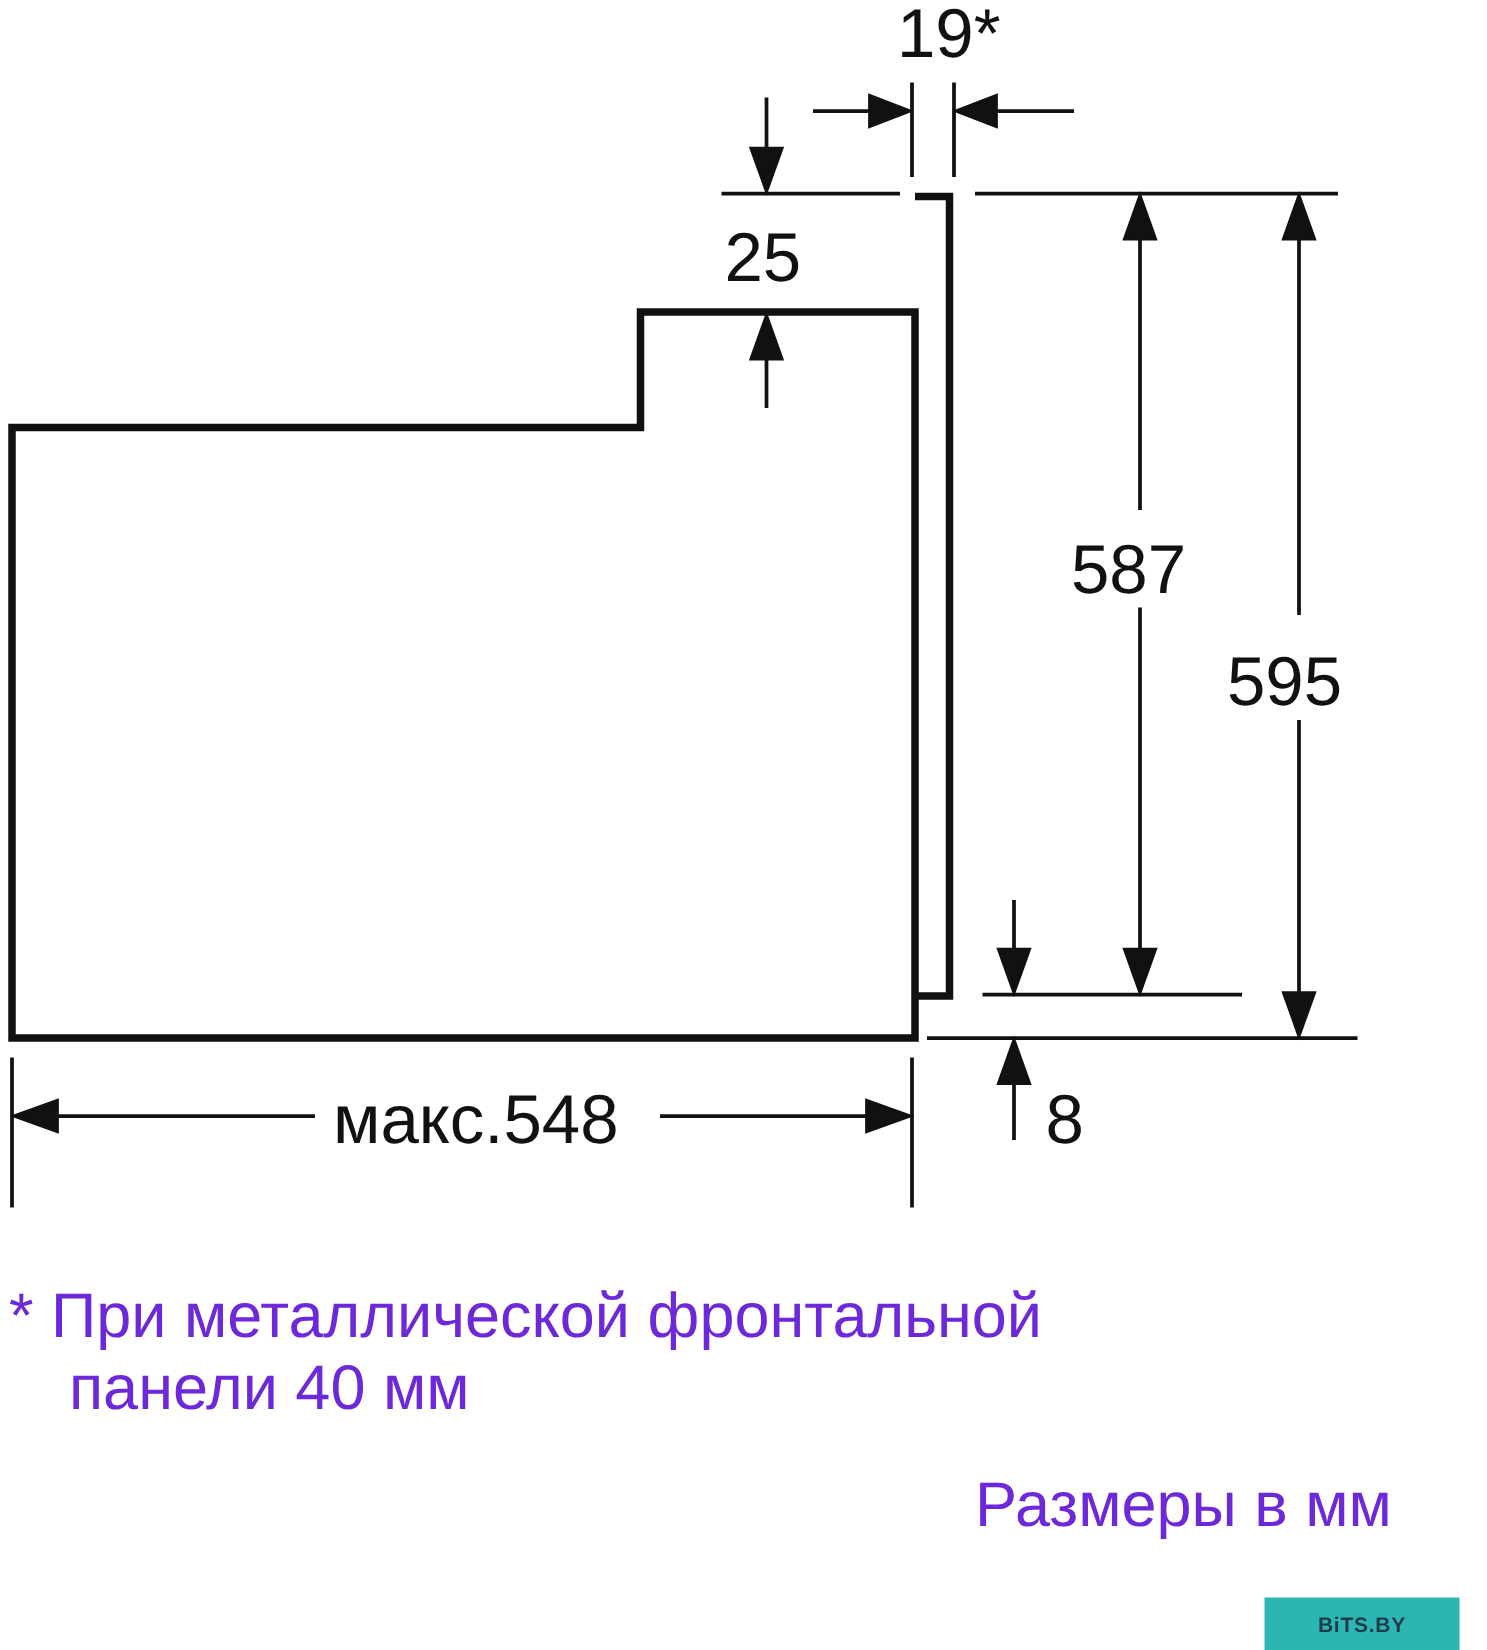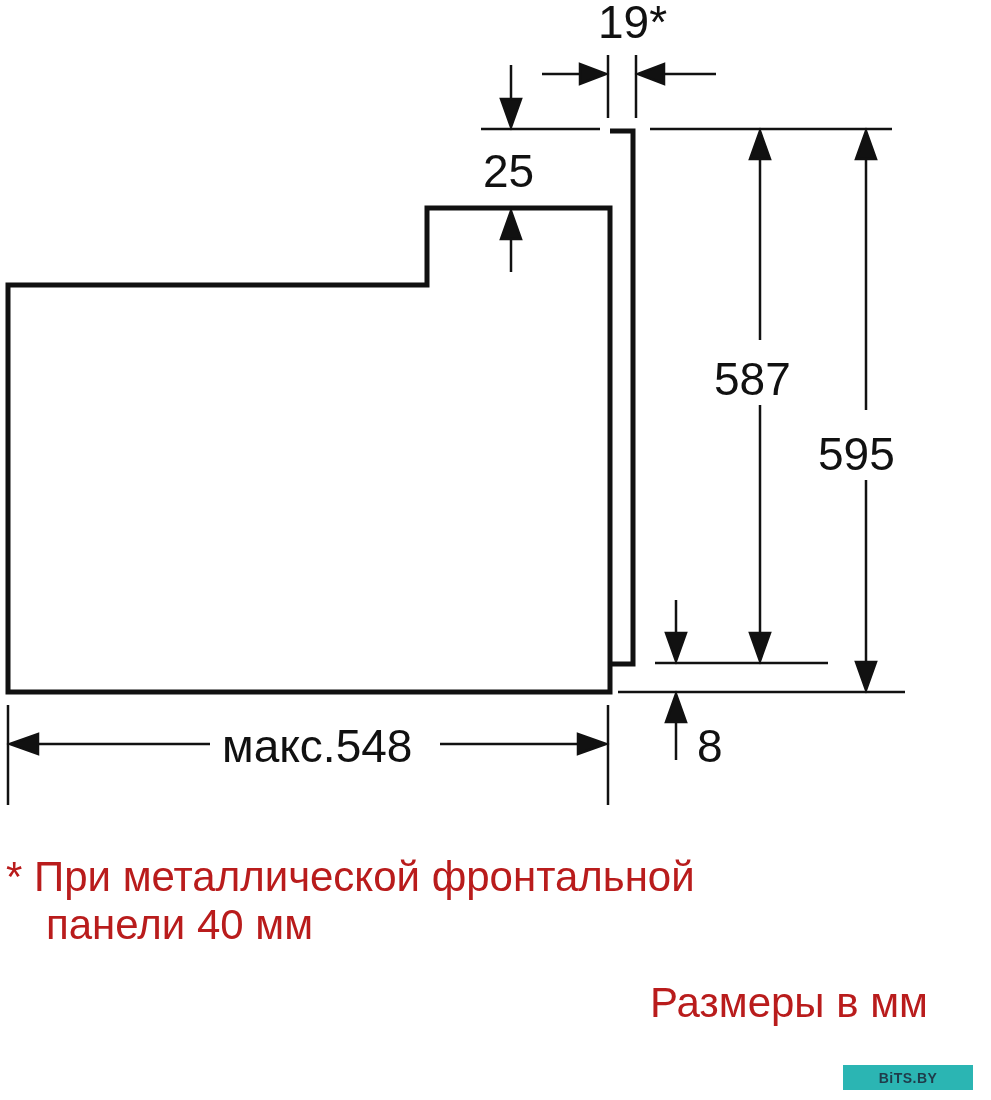--- a/index.html
+++ b/index.html
@@ -1,24 +1,24 @@
 <!DOCTYPE html>
 <html><head>
 <meta charset="utf-8">
 <style>
   html, body { margin: 0; padding: 0; background: #ffffff; }
   body { width: 991px; height: 1100px; position: relative; overflow: hidden;
          font-family: "Liberation Sans", sans-serif; color: #000; }
   svg.drawing { position: absolute; left: 0; top: 0; }
   .dimtext { font-family: "Liberation Sans", sans-serif; font-size: 46px; fill: #111; }
-  .note { position: absolute; font-size: 42px; line-height: 46px; color: #b91c1c; white-space: nowrap; }
+  .note { position: absolute; font-size: 42px; line-height: 46px; color: #6d28d9; white-space: nowrap; }
   #note1 { left: 6px; top: 854px; }
   #note2 { left: 46px; top: 902px; }
   #units { left: 650px; top: 980px; }
-  #badge { position: absolute; left: 843px; top: 1065px; width: 130px; height: 25px;
+  #badge { position: absolute; left: 843px; top: 1065px; width: 130px; height: 35px;
            background: #2bb5b3; font-weight: bold; font-size: 14px; color: #1f3b4a;
            display: flex; align-items: center; justify-content: center; letter-spacing: 0.5px; }
 </style>
 </head>
 <body>
 
 <svg class="drawing" width="991" height="1100" viewBox="0 0 991 1100">
   <defs>
     <marker id="ah" markerWidth="10" markerHeight="10" refX="10" refY="5" orient="auto" markerUnits="userSpaceOnUse">
       <path d="M0,0 L10,5 L0,10 z" fill="#111"></path>

